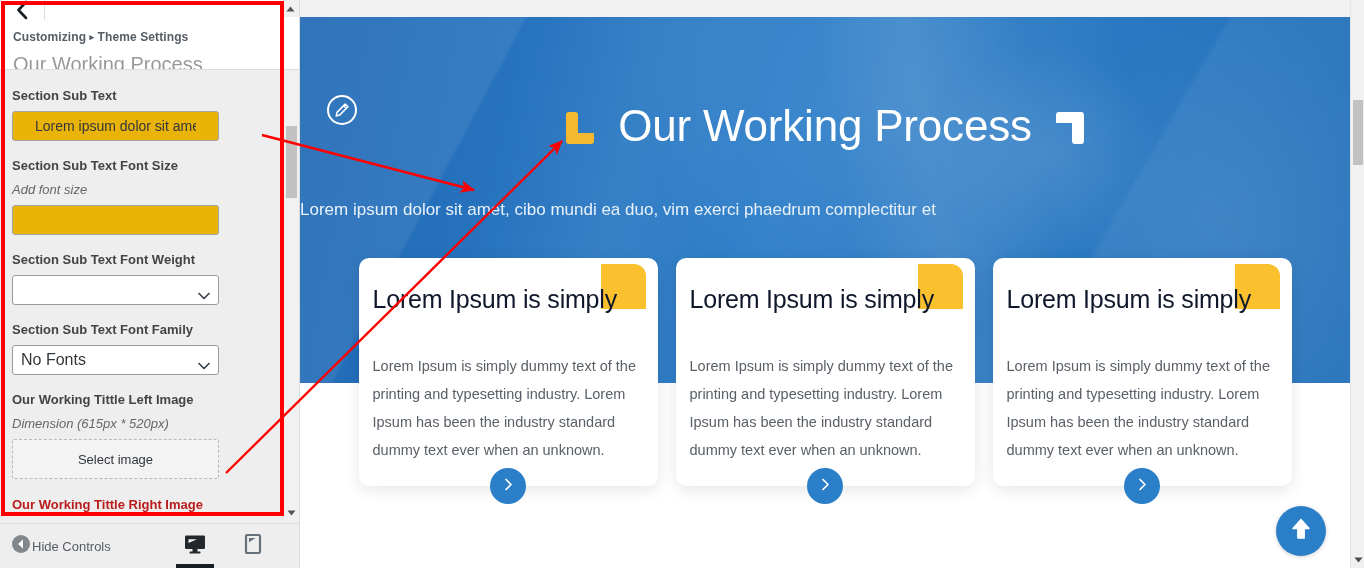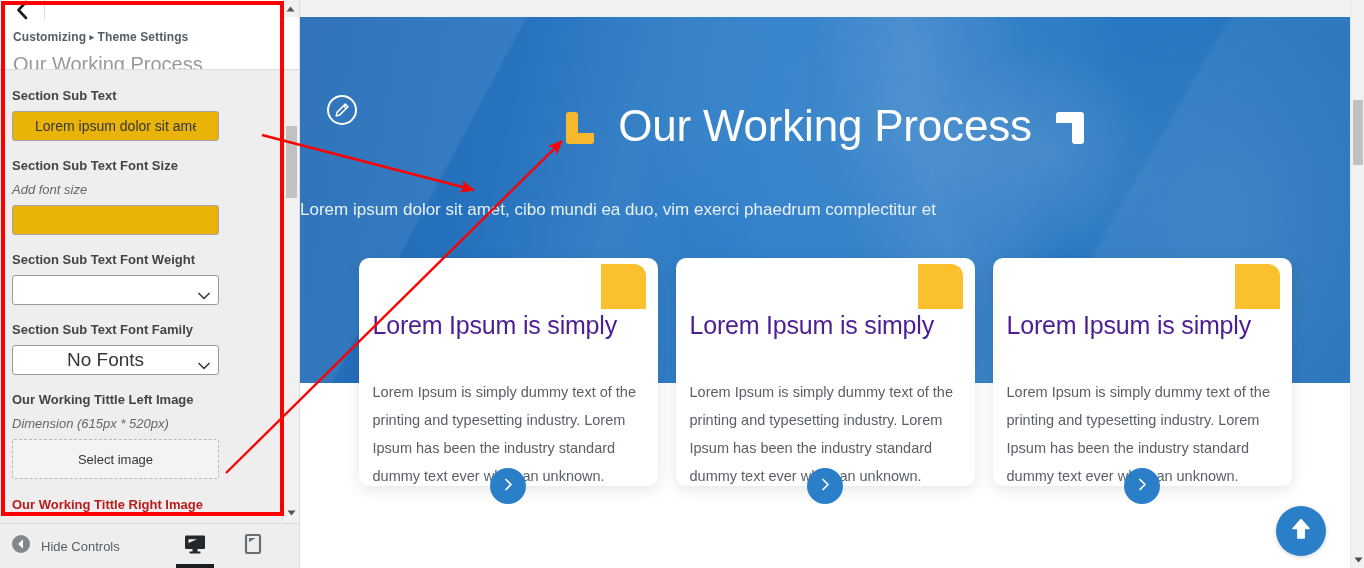--- a/index.html
+++ b/index.html
@@ -79,22 +79,22 @@
   .ctl-input::placeholder { color: #72777c; }
   .ctl-select {
     position: relative;
     width: 100%; height: 30px;
     border: 1px solid #9b9b9b; border-radius: 3px;
     background: #ffffff;
     cursor: pointer;
   }
   .ctl-select .selval {
     position: absolute; left: 8px; top: 0; right: 28px;
-    line-height: 28px; font-size: 19px; color: #32373c;
-    white-space: nowrap; overflow: hidden; text-align: center;
+    line-height: 28px; font-size: 16px; color: #32373c;
+    white-space: nowrap; overflow: hidden;
   }
   .ctl-select .chev {
     position: absolute; right: 8px; top: 50%; transform: translateY(-50%);
     width: 12px; height: 8px;
   }
   .ctl-upload {
     width: 100%; height: 40px;
     border: 1px dashed #b4b9be; border-radius: 2px;
     background: #f3f3f3;
     display: flex; align-items: center; justify-content: center;
@@ -132,21 +132,21 @@
 
   
   .cz-footer {
     position: absolute; left: 0; bottom: 0;
     width: 300px; height: 45px;
     background: #eeeeee;
     border-top: 1px solid #dddddd;
     display: flex; align-items: center;
   }
   .hide-controls {
-    display: flex; align-items: center; gap: 11px;
+    display: flex; align-items: center; gap: 2px;
     margin-left: 12px; cursor: pointer;
   }
   .hide-controls .lbl { font-size: 13px; color: #555d66; }
   .devices {
     position: absolute; left: 176px; bottom: 0;
     height: 45px; display: flex; align-items: center; gap: 20px;
   }
   .devbtn {
     width: 38px; height: 45px;
     display: flex; align-items: center; justify-content: center;
@@ -268,24 +268,23 @@
   }
   .card-hl {
     position: absolute; right: 12px; top: 6px;
     width: 45px; height: 45px;
     background: #fbc02d;
     border-radius: 0 12px 0 0;
     z-index: 1;
   }
   .card-title {
     position: relative; z-index: 2;
-    font-size: 25px; font-weight: 400; color: #4c1d95;
+    font-size: 25px; font-weight: 400; color: #0f172a;
     line-height: 34px; letter-spacing: -0.2px; white-space: nowrap;
     overflow: hidden;
-    margin-top: 26px;
   }
   .card-body {
     position: relative; z-index: 2;
     margin-top: 36px;
     font-size: 14.5px; color: #5a6067; line-height: 28px;
   }
   .card-arrow {
     position: absolute; left: 50%; bottom: -18px;
     transform: translateX(-50%);
     width: 36px; height: 36px; border-radius: 50%;

